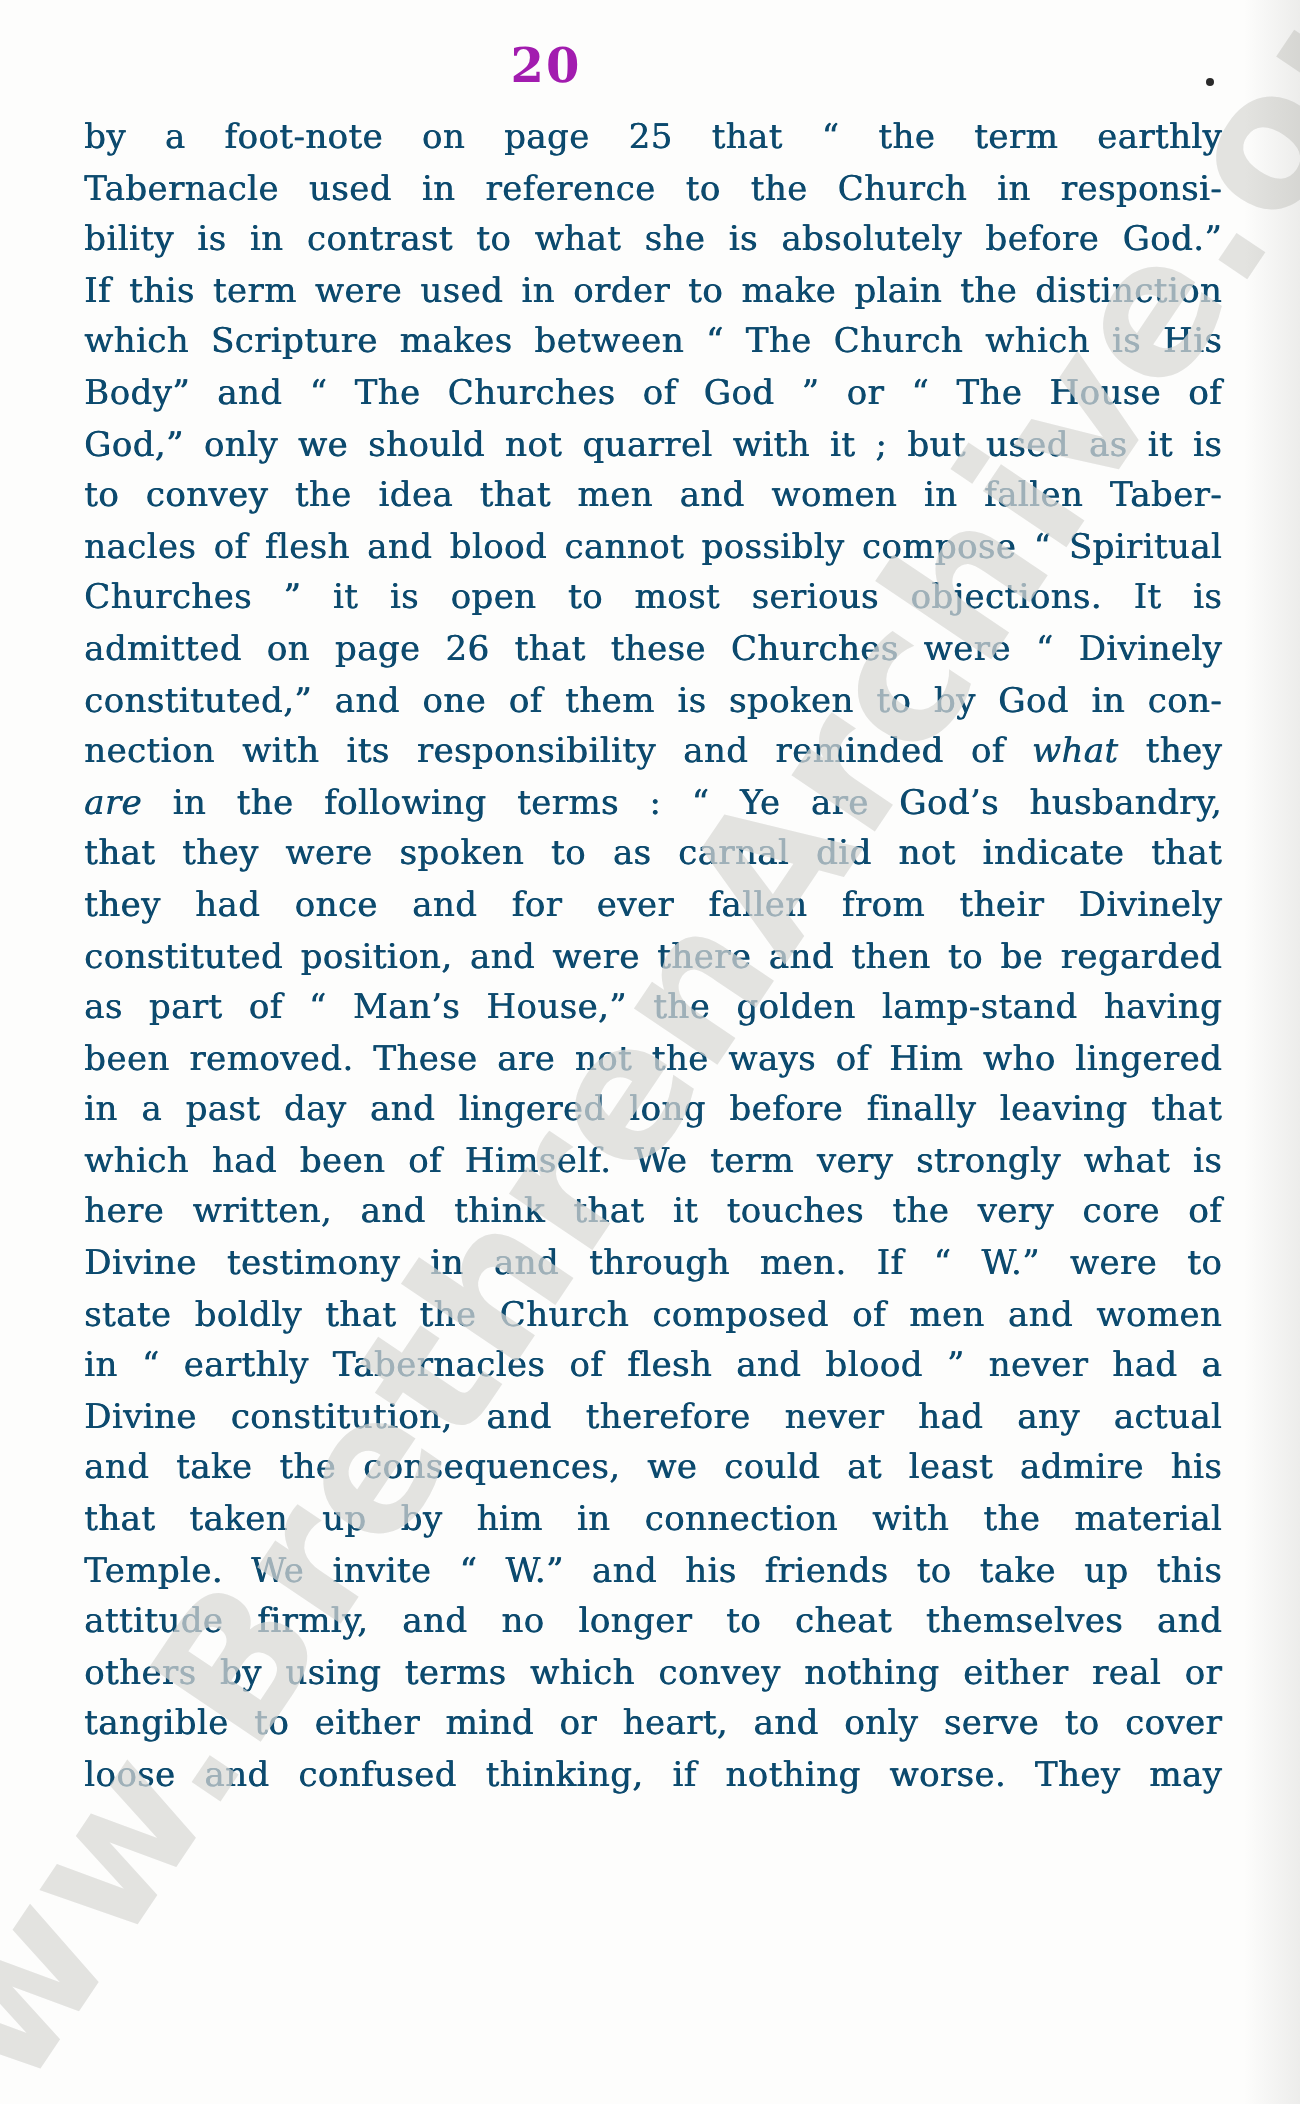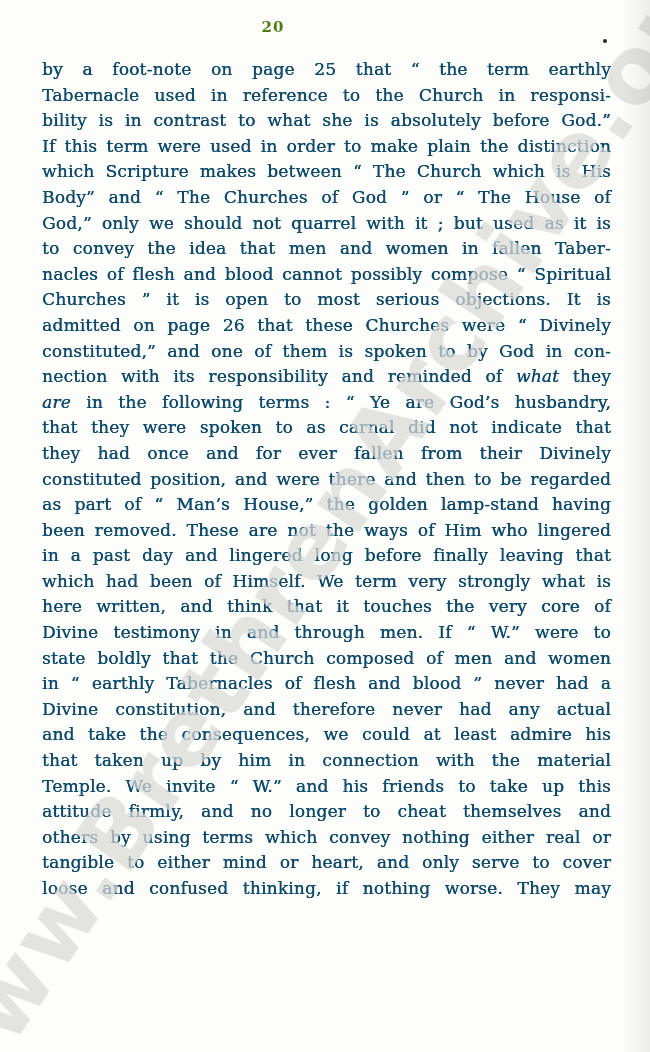--- a/index.html
+++ b/index.html
@@ -12,23 +12,23 @@
   .page{
     position:relative;
     width:650px;height:1052px;
     background:#fdfdfc;
     overflow:hidden;
   }
   .page-number{
     position:absolute;
     top:18px;left:0;width:546px;
     text-align:center;
-    font-size:15px;
+    font-size:24px;
     font-weight:bold;
-    color:#4d7c0f;
+    color:#a21caf;
     letter-spacing:1px;
   }
   .ink-dot{
     position:absolute;
     left:603px;top:39px;
     width:4px;height:4px;
     border-radius:50%;
     background:#2a2a2a;
   }
   .text-block{

